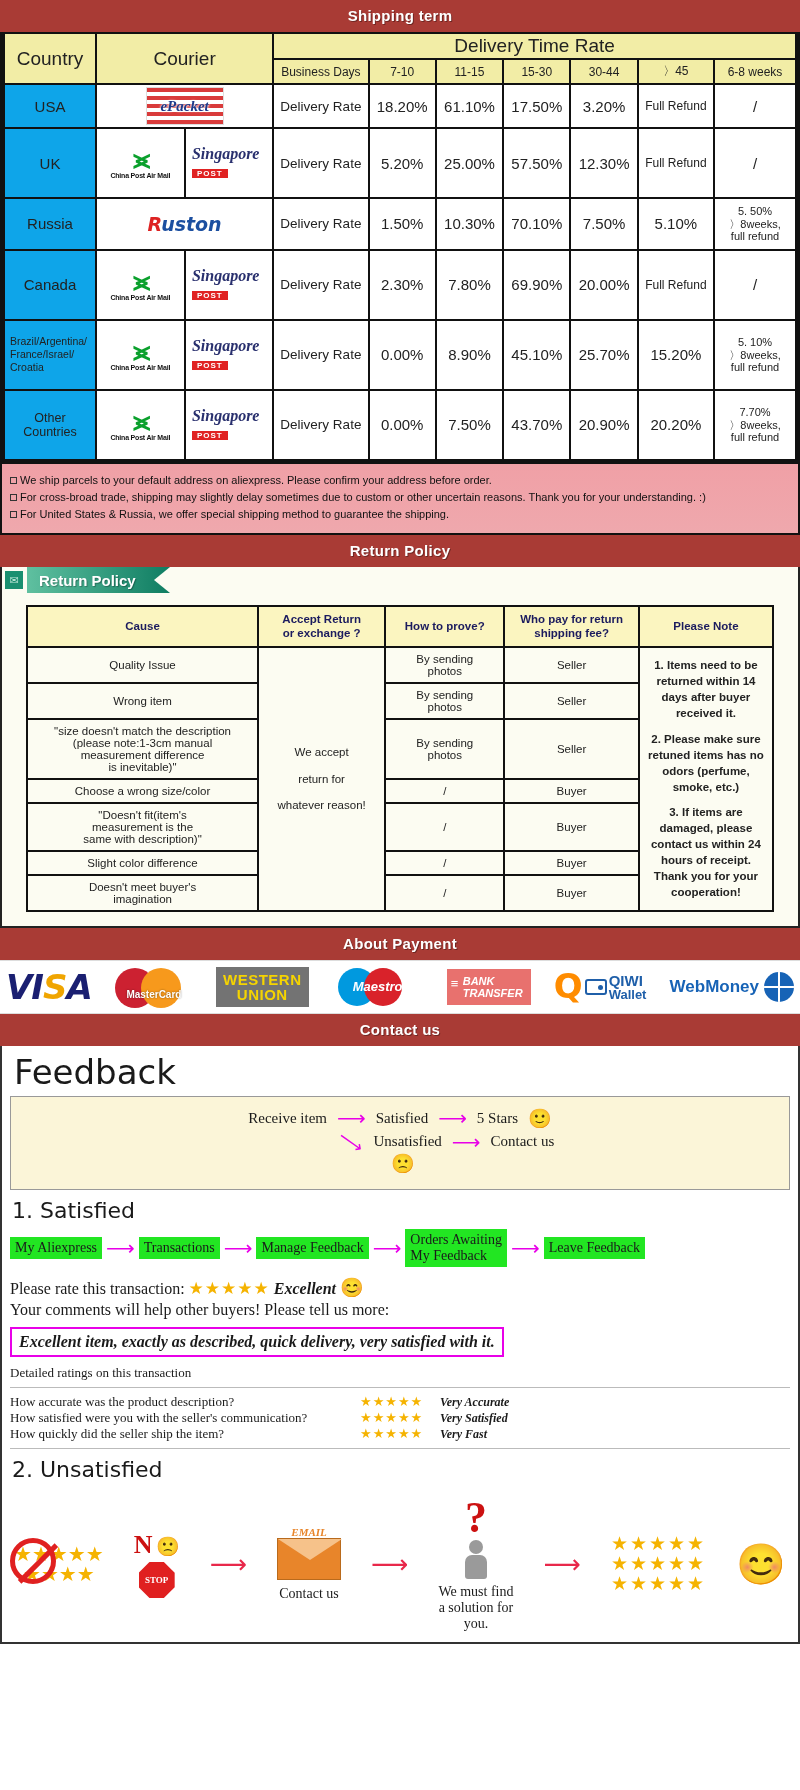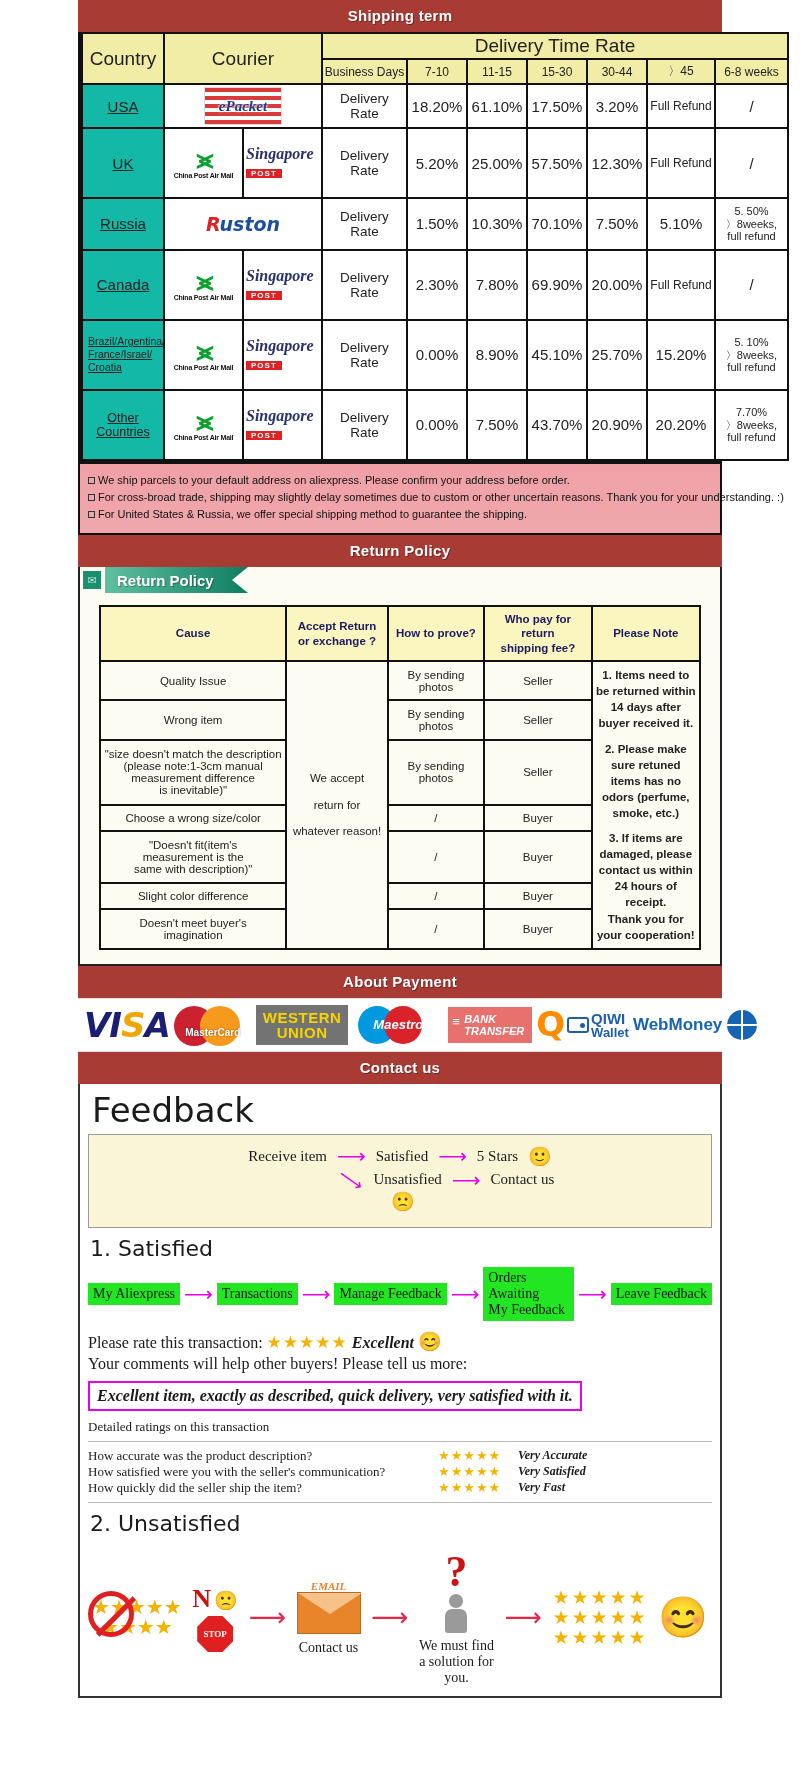--- a/index.html
+++ b/index.html
@@ -3,21 +3,21 @@
 <meta charset="utf-8">
 <style>
   * { box-sizing: border-box; }
   html, body { margin:0; padding:0; }
   body {
     width: 800px;
     background: #ffffff;
     font-family: "Liberation Sans", sans-serif;
     color: #1a1a1a;
   }
-  .page { width: 644px; margin: 0 auto; }
+  .page { width: 800px; margin: 0 auto; }
 
   
   .banner {
     background: #a93b35;
     color: #ffffff;
     text-align: center;
     font-weight: bold;
     font-size: 15px;
     letter-spacing: .3px;
     padding: 7px 0 8px;
@@ -30,21 +30,21 @@
   table.ship td, table.ship th {
     border: 2px solid #111;
     text-align: center;
     vertical-align: middle;
     font-weight: normal;
     color: #222;
   }
   .hd { background: #f2eda6; font-size: 17px; color:#1b1b4f; }
   .hd-sub { background: #f2eda6; font-size: 12px; color:#1b1b4f; padding: 3px 0; }
   .hd-big { font-size: 19px; }
-  .ctry { background:#14b8a6; font-size: 15px; padding: 6px 2px; text-decoration: underline; }
+  .ctry { background:#0ea5e9; font-size: 15px; padding: 6px 2px; }
   .ctry.small { font-size: 10.5px; text-align: left; padding-left: 5px; line-height: 1.25; }
   .cell { background:#fff; font-size: 15px; padding: 6px 1px; }
   .cell.rate-label { font-size: 13.5px; }
   .cell.small { font-size: 11px; line-height: 1.15; }
   .cell.fr { font-size: 12px; }
   .logo-cell { background:#fff; padding: 2px; }
 
   
   .epacket {
     width: 78px; height: 38px; margin: 0 auto; position: relative;

